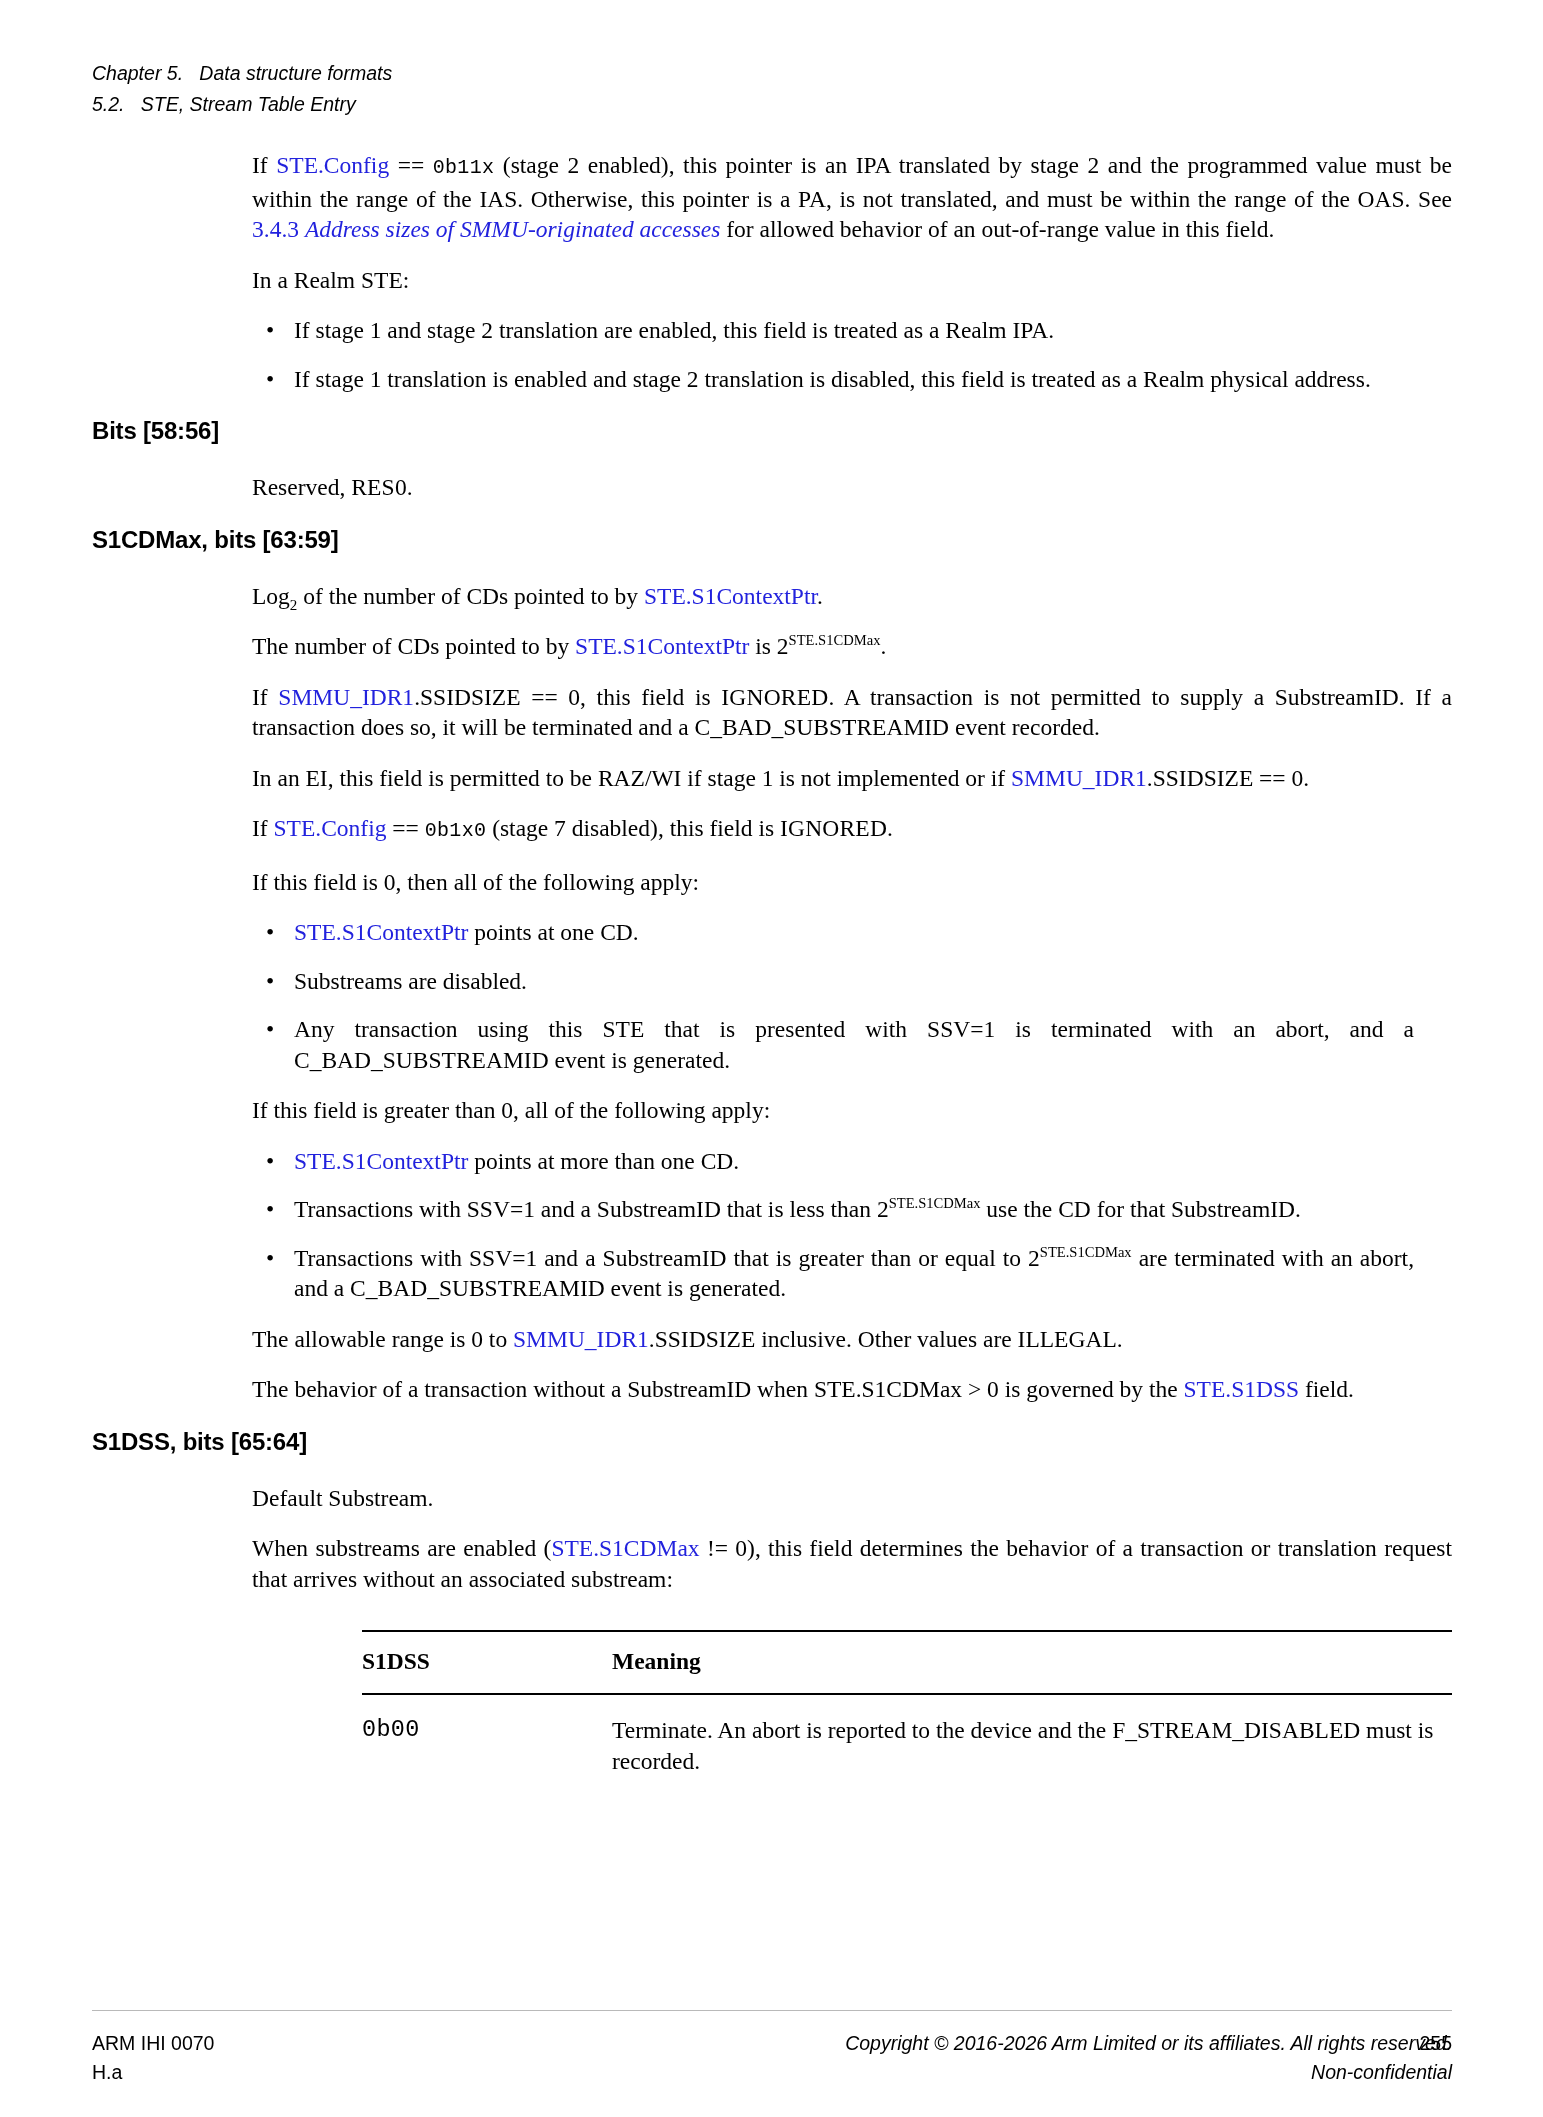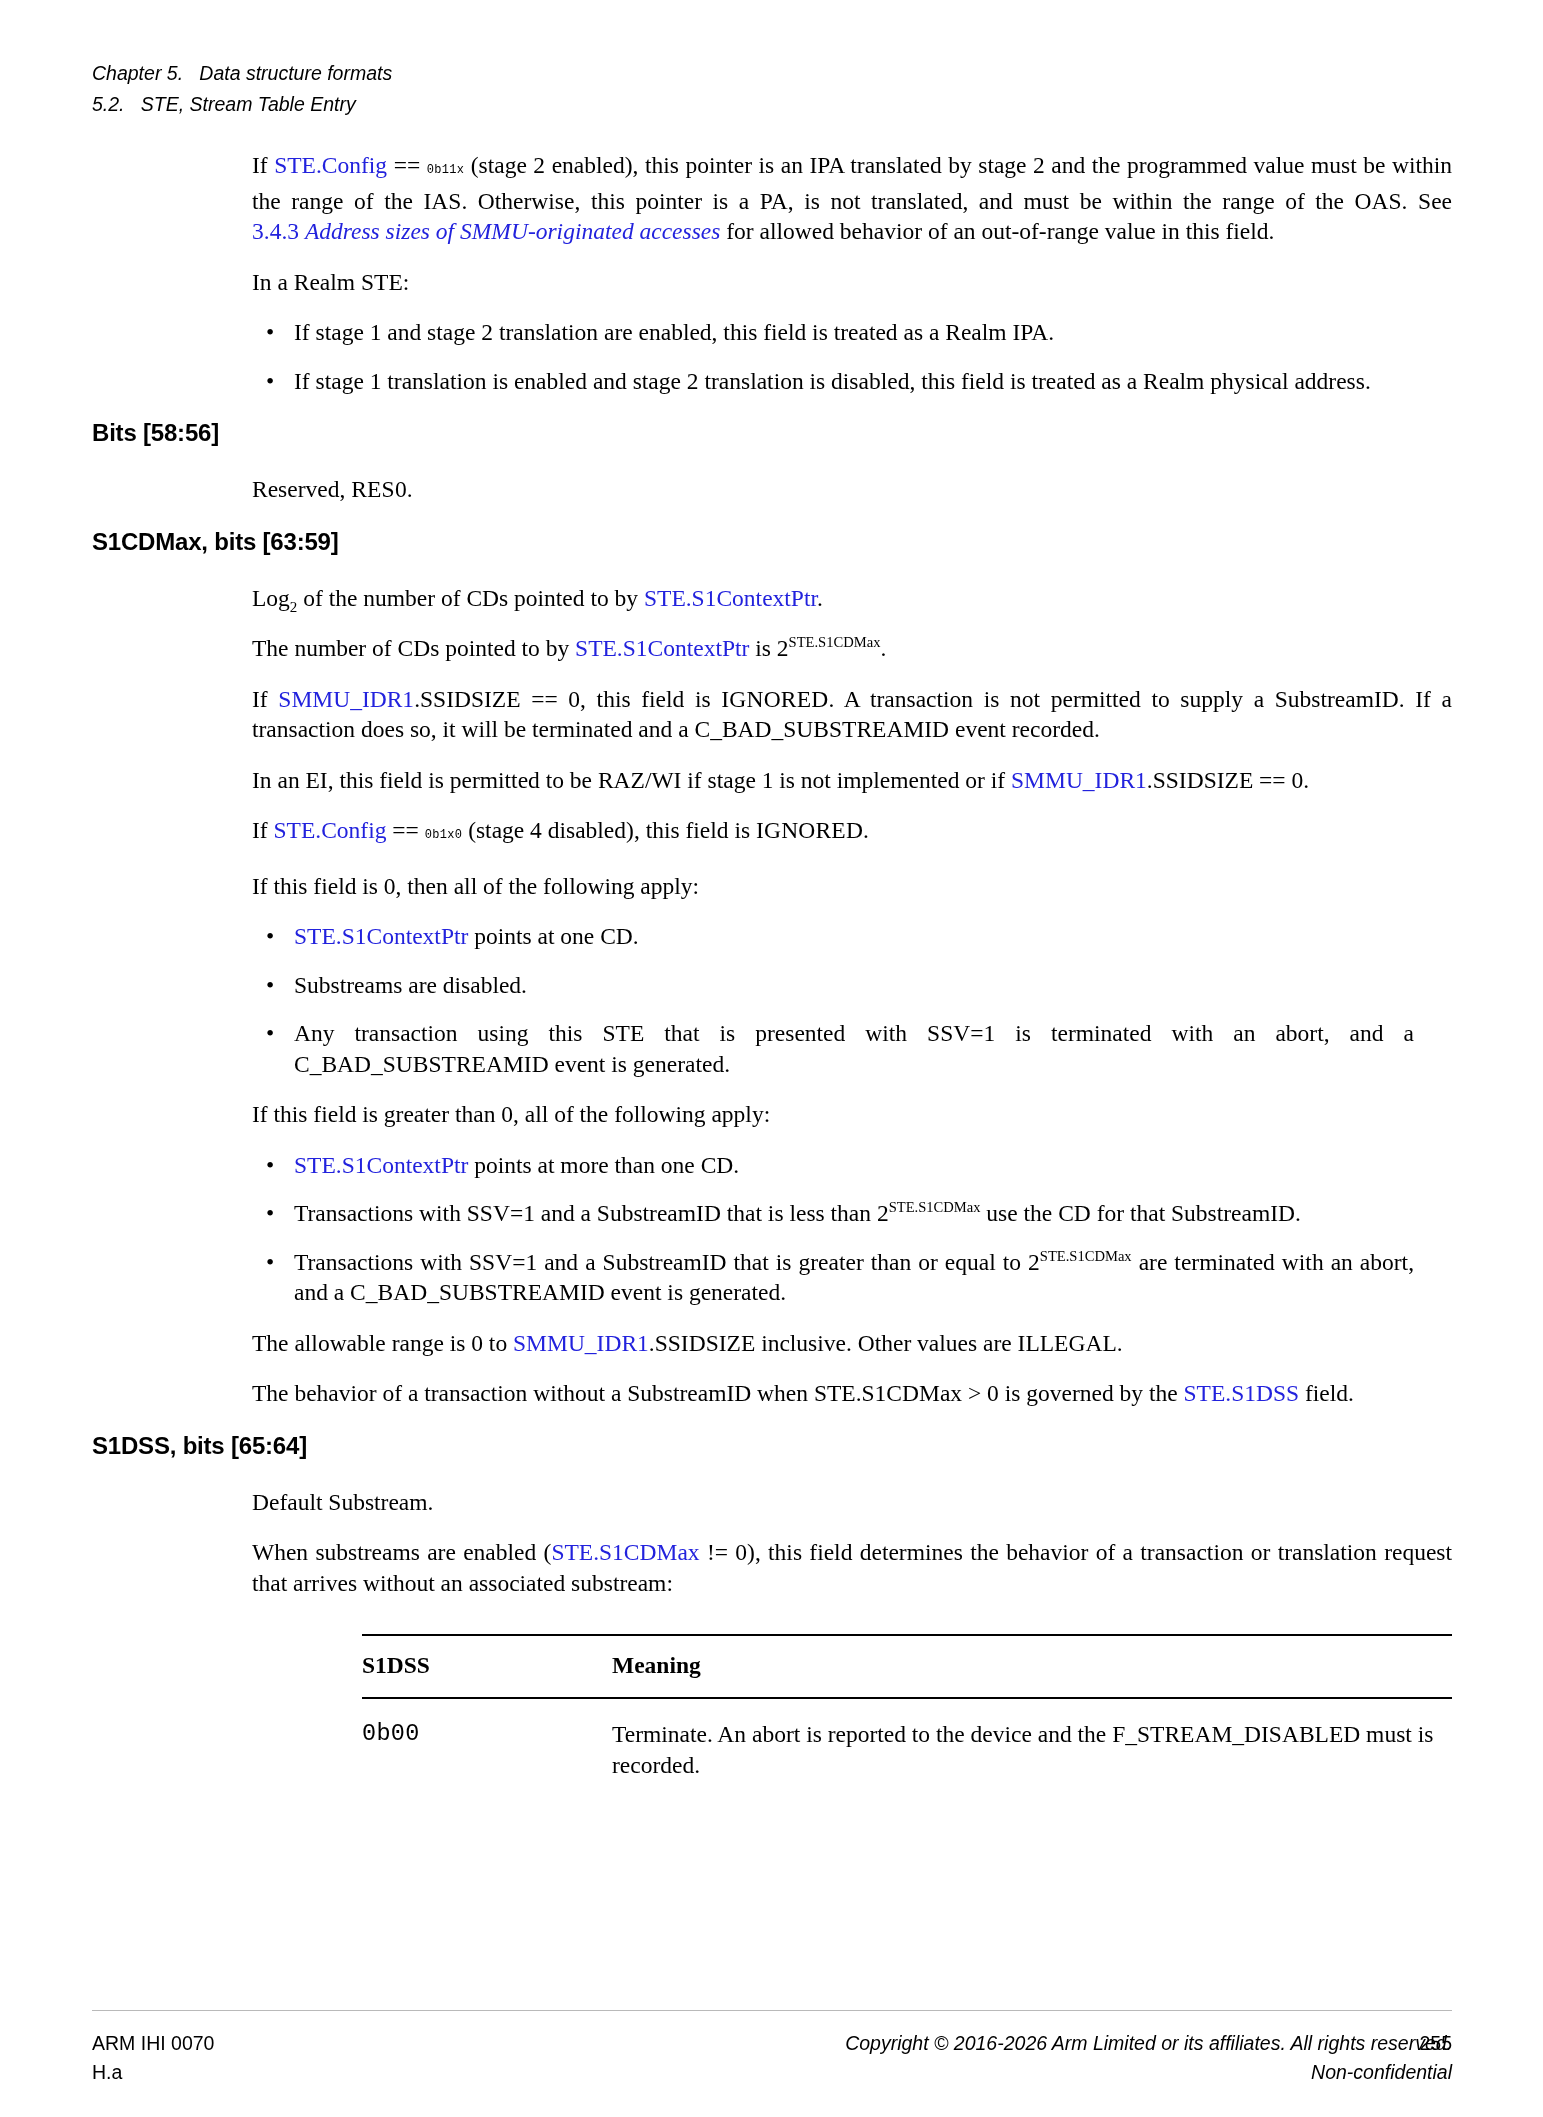--- a/index.html
+++ b/index.html
@@ -73,21 +73,21 @@
   .head-gap-lg { margin-top: 52px; }
   .head-gap-md { margin-top: 44px; }
 
   
   .lnk { color: #2222dd; }
   .lnk-i { color: #2222dd; font-style: italic; }
 
   
   .mono {
     font-family: "Liberation Mono", "DejaVu Sans Mono", monospace;
-    font-size: 12px;
+    font-size: 20px;
     letter-spacing: 0.3px;
   }
 
   
   .sc {
     font-variant: small-caps;
     font-size: 23.5px;
     letter-spacing: 0.2px;
   }
 
@@ -215,21 +215,21 @@
     <div class="indent blk">
 
       <p class="para"><span>Log</span><sub class="sub">2</sub><span> of the number of CDs pointed to by </span><span class="lnk">STE.S1ContextPtr</span><span>.</span></p>
 
       <p class="para"><span>The number of CDs pointed to by </span><span class="lnk">STE.S1ContextPtr</span><span> is 2</span><sup class="sup">STE.S1CDMax</sup><span>.</span></p>
 
       <p class="para"><span>If </span><span class="lnk">SMMU_IDR1</span><span>.SSIDSIZE == 0, this field is </span><span class="sc">IGNORED</span><span>. A transaction is not permitted to supply a SubstreamID. If a transaction does so, it will be terminated and a C_BAD_SUBSTREAMID event recorded.</span></p>
 
       <p class="para"><span>In an EI, this field is permitted to be RAZ/WI if stage 1 is not implemented or if </span><span class="lnk">SMMU_IDR1</span><span>.SSIDSIZE == 0.</span></p>
 
-      <p class="para"><span>If </span><span class="lnk">STE.Config</span><span> == </span><span class="mono">0b1x0</span><span> (stage 4 disabled), this field is </span><span class="sc">IGNORED</span><span>.</span></p>
+      <p class="para"><span>If </span><span class="lnk">STE.Config</span><span> == </span><span class="mono">0b1x0</span><span> (stage 7 disabled), this field is </span><span class="sc">IGNORED</span><span>.</span></p>
 
       <p class="para">If this field is 0, then all of the following apply:</p>
 
       <ul class="blist blist-ind">
         <li><span class="bullet">•</span><span class="lnk">STE.S1ContextPtr</span><span> points at one CD.</span></li>
         <li><span class="bullet">•</span><span>Substreams are disabled.</span></li>
         <li><span class="bullet">•</span><span>Any transaction using this STE that is presented with SSV=1 is terminated with an abort, and a C_BAD_SUBSTREAMID event is generated.</span></li>
       </ul>
 
       <p class="para">If this field is greater than 0, all of the following apply:</p>

